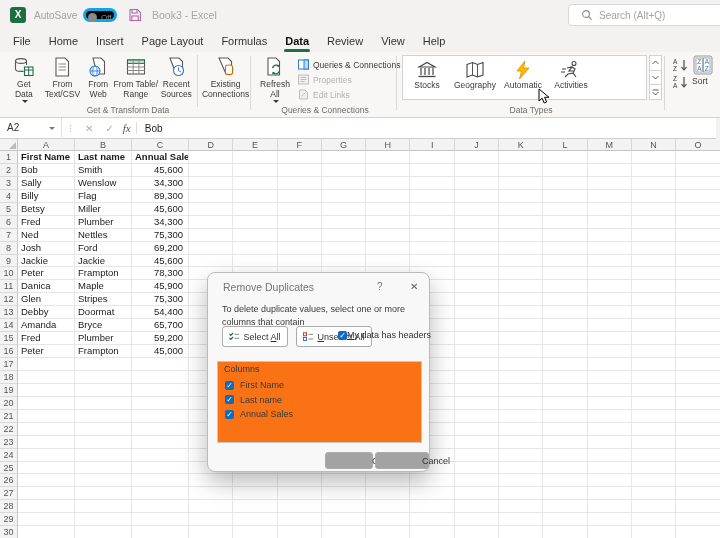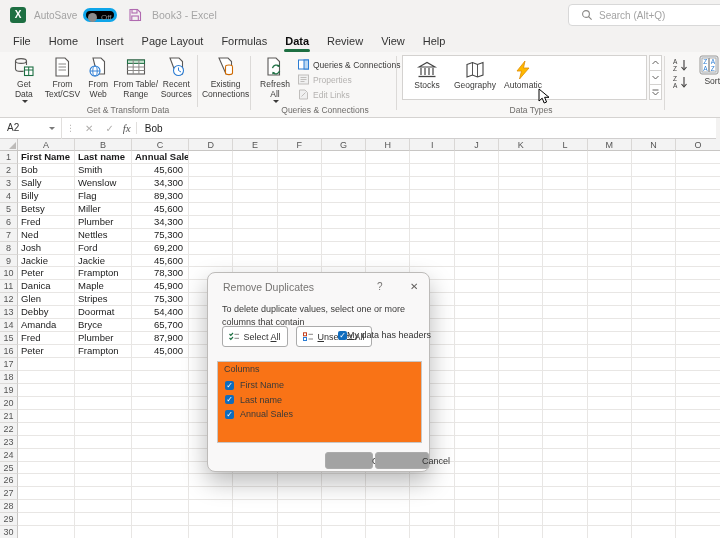--- a/index.html
+++ b/index.html
@@ -52,21 +52,21 @@
     border:1px solid #d4d2d0; display:flex; }
   .gitem { width:48px; display:flex; flex-direction:column; align-items:center; padding-top:4px;
     font-size:8.5px; color:#3b3a39; }
   #gallery-scroll { position:absolute; left:251px; top:3px; width:13px; height:45px; display:flex; flex-direction:column; }
   .gsbtn { flex:1; background:#fff; border:1px solid #d4d2d0; border-top:none; display:flex;
     align-items:center; justify-content:center; }
   .gsbtn:first-child { border-top:1px solid #d4d2d0; }
   .sort-mini { width:18px; height:15px; background:transparent; display:flex; align-items:center;
     justify-content:center; margin-bottom:2px; }
   #sort-big { position:absolute; left:24px; top:2px; width:28px; height:50px; display:flex; flex-direction:column;
-    align-items:flex-end; font-size:8.5px; color:#3b3a39; }
+    align-items:flex-start; font-size:8.5px; color:#3b3a39; }
 
   
   #formulabar { position:absolute; left:0; top:118px; width:716px; height:21px; background:#fff;
     border-bottom:1px solid #d0cece; display:flex; align-items:center; }
   #namebox { width:62px; height:21px; position:relative; border-right:1px solid #e1dfdd; }
   #namebox .nb-val { position:absolute; left:7px; top:4px; font-size:10px; color:#333; }
   #namebox .nb-chev { position:absolute; right:6px; top:9px; width:0; height:0;
     border-left:3px solid transparent; border-right:3px solid transparent; border-top:3.5px solid #7a7a7a; }
   .fb-dots { font-size:9px; color:#bdbbb9; padding:0 4px; }
   .fb-icon { font-size:10px; color:#b0aeac; padding:0 6px; }
@@ -294,20 +294,29 @@
               <line x1="14.5" y1="4.5" x2="14.5" y2="17" stroke="#444" stroke-width="0.9"></line>
             </svg>
           <span>Geography</span>
         </div>
         <div class="gitem">
           <svg width="20" height="20" viewBox="0 0 20 20">
               <polygon points="12,1 4,11 8.5,11 6.5,19 16,8 10.5,8" fill="#ffb900" stroke="#e08c00" stroke-width="0.8"></polygon>
             </svg>
           <span>Automatic</span>
         </div>
+        <div class="gitem">
+          <svg width="24" height="20" viewBox="0 0 24 20">
+              <circle cx="15" cy="3.5" r="2" fill="none" stroke="#444" stroke-width="1.1"></circle>
+              <path d="M8 8 L13 7 L16 9 L14 13 L17 17 M14 13 L9 14 L6 17 M13 7 L10 11 L14 11" fill="none" stroke="#444" stroke-width="1.2"></path>
+              <line x1="3" y1="9" x2="7" y2="9" stroke="#444" stroke-width="1"></line>
+              <line x1="2" y1="12" x2="6" y2="12" stroke="#444" stroke-width="1"></line>
+            </svg>
+          <span>Activities</span>
+        </div>
       </div>
       <div id="gallery-scroll">
         <div class="gsbtn">
             <svg width="7" height="5" viewBox="0 0 7 5">
               <path d="M0.5 4 L3.5 1 L6.5 4" fill="none" stroke="#605e5c" stroke-width="1"></path>
             </svg>
           </div>
         <div class="gsbtn">
             <svg width="7" height="5" viewBox="0 0 7 5">
               <path d="M0.5 1 L3.5 4 L6.5 1" fill="none" stroke="#605e5c" stroke-width="1"></path>
@@ -607,21 +616,21 @@
       <div class="cell"></div>
       <div class="cell"></div>
       <div class="cell"></div>
       <div class="cell"></div>
       <div class="cell"></div>
       <div class="cell"></div>
       <div class="cell"></div>
       <div class="rowhead">15</div>
       <div class="cell">Fred</div>
       <div class="cell">Plumber</div>
-      <div class="cell num">87,900</div>
+      <div class="cell num">59,200</div>
       <div class="cell"></div>
       <div class="cell"></div>
       <div class="cell"></div>
       <div class="cell"></div>
       <div class="cell"></div>
       <div class="cell"></div>
       <div class="cell"></div>
       <div class="cell"></div>
       <div class="cell"></div>
       <div class="cell"></div>

